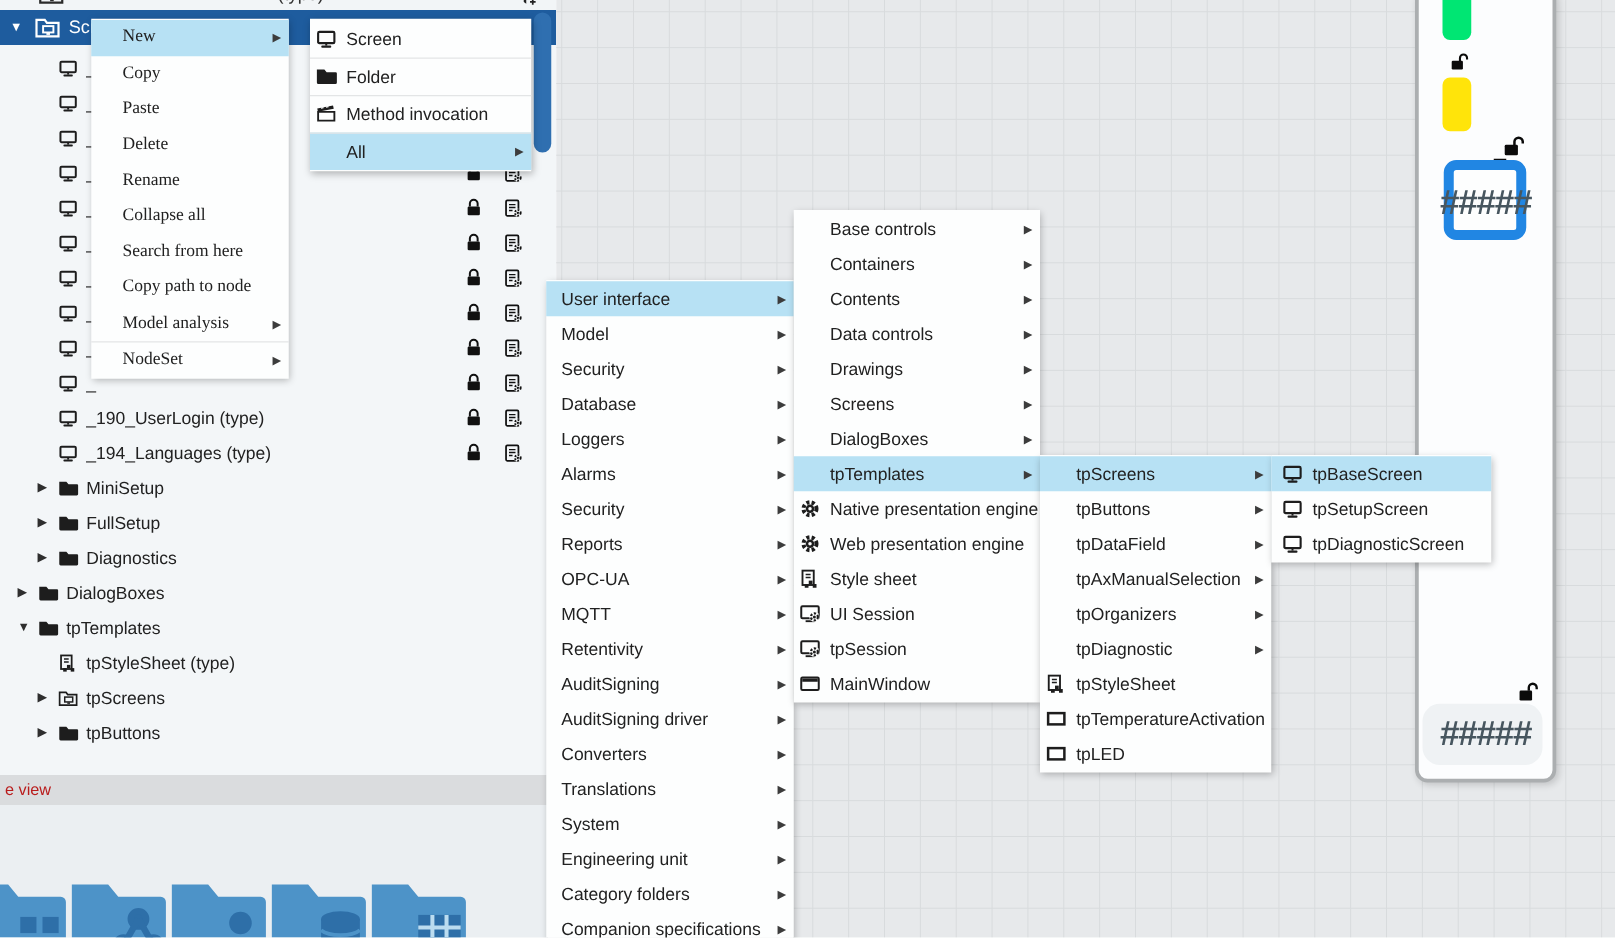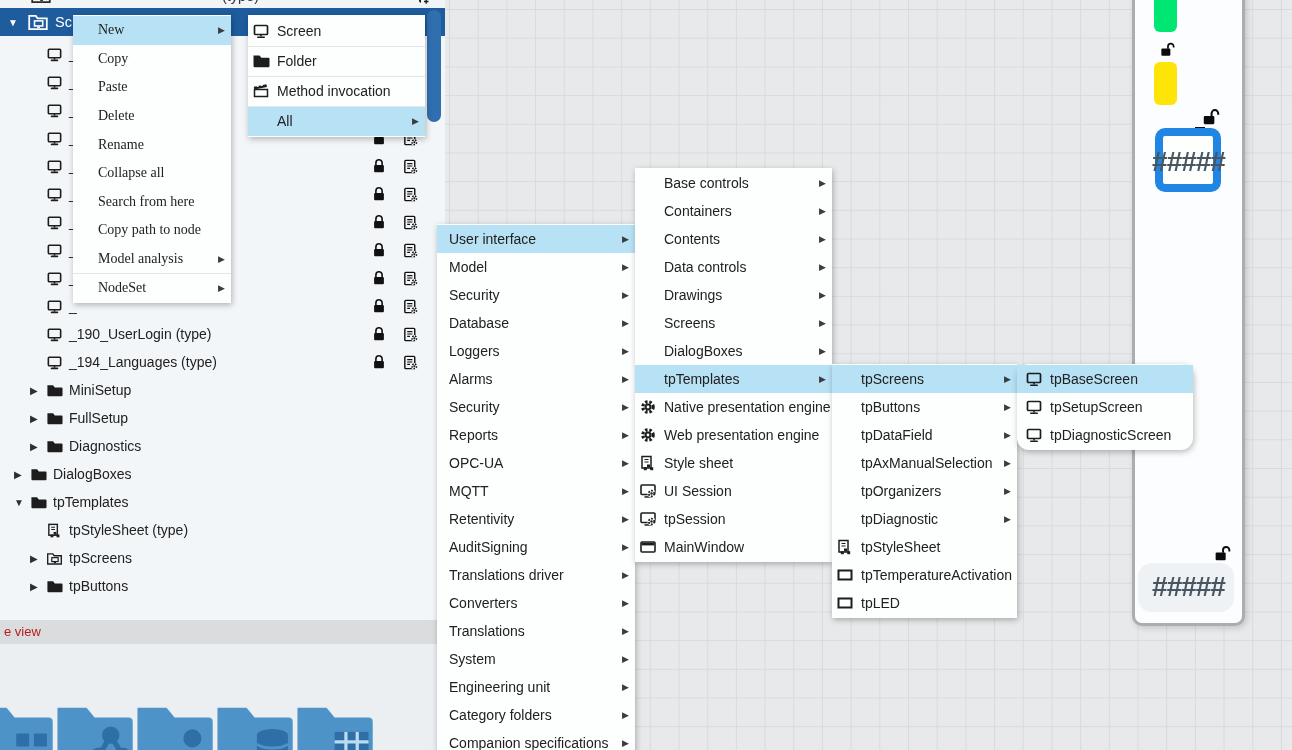--- a/index.html
+++ b/index.html
@@ -75,21 +75,21 @@
   .mi .mi-label{font-size:14px;white-space:nowrap;}
   .mi .mi-arrow{margin-left:auto;font-size:9px;color:#3c3c3c;padding-left:6px;visibility:hidden;}
   .mi.has-arrow .mi-arrow{visibility:visible;}
   .mi.selected{background:var(--menu-highlight);}
   .mi.sep-before::before{content:'';position:absolute;left:0;right:0;top:0;height:1px;background:#E3E5E6;}
   #menu-context{left:73px;top:15px;width:158px;font-family:Liberation Serif, serif;}   #menu-context .mi{height:28.6px;padding-left:25px;}
   #menu-new{left:248px;top:15px;width:177px;}      #menu-new .mi{height:30px;}
   #menu-all{left:437px;top:180px;width:198px;margin-top:44px;}     #menu-all .mi{padding-left:12px;}
   #menu-ui{left:635px;top:168px;width:197px;}
   #menu-tptemplates{left:832px;top:364px;width:185px;z-index:54;}
-  #menu-tpscreens{left:1017px;top:364px;width:176px;z-index:56;border-radius:12px;} #menu-tpscreens .mi{padding-left:8px;}
+  #menu-tpscreens{left:1017px;top:364px;width:176px;z-index:56;} #menu-tpscreens .mi{padding-left:8px;}
 </style>
 </head>
 <body>
 
 <div id="app" data-name="application-window">
 
   <div id="tree-panel" data-name="project-tree-panel">
     <div id="tree-top" data-name="tree-clipped-row">
       <span class="frag-icon" data-name="screens-folder-icon">
           <svg viewBox="0 0 20 18">
@@ -764,21 +764,21 @@
         <span class="mi-label" data-name="menu-item-label">Retentivity</span>
         <span class="mi-arrow" data-name="submenu-arrow-icon">▶</span>
       </div>
       <div class="mi has-arrow" data-name="menu-item">
 
         <span class="mi-label" data-name="menu-item-label">AuditSigning</span>
         <span class="mi-arrow" data-name="submenu-arrow-icon">▶</span>
       </div>
       <div class="mi has-arrow" data-name="menu-item">
 
-        <span class="mi-label" data-name="menu-item-label">Translations driver</span>
+        <span class="mi-label" data-name="menu-item-label">AuditSigning driver</span>
         <span class="mi-arrow" data-name="submenu-arrow-icon">▶</span>
       </div>
       <div class="mi has-arrow" data-name="menu-item">
 
         <span class="mi-label" data-name="menu-item-label">Converters</span>
         <span class="mi-arrow" data-name="submenu-arrow-icon">▶</span>
       </div>
       <div class="mi has-arrow" data-name="menu-item">
 
         <span class="mi-label" data-name="menu-item-label">Translations</span>

